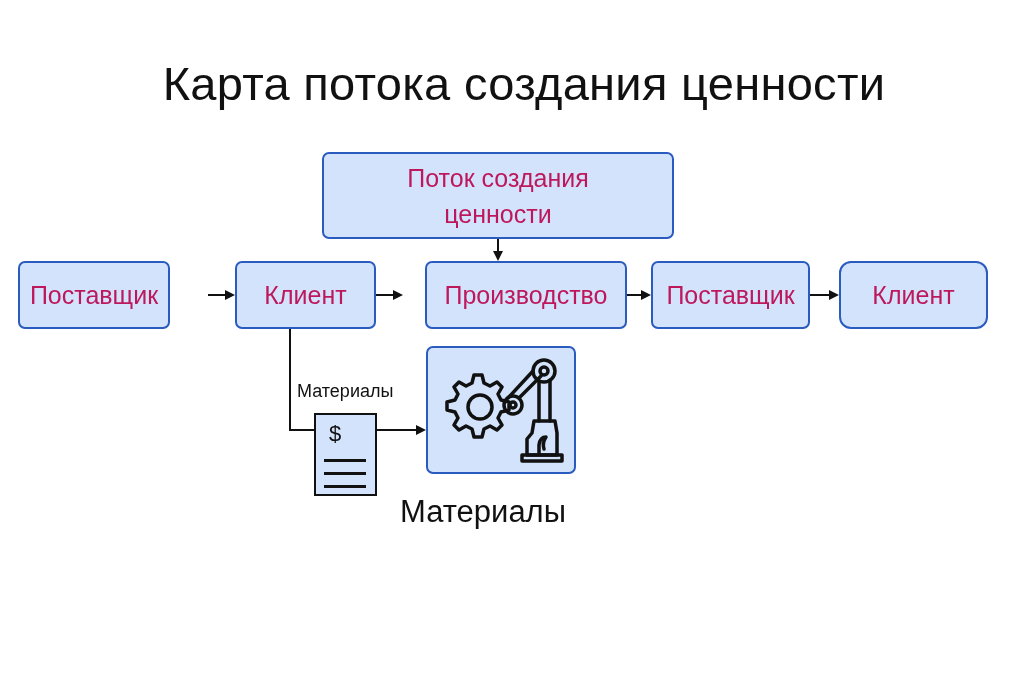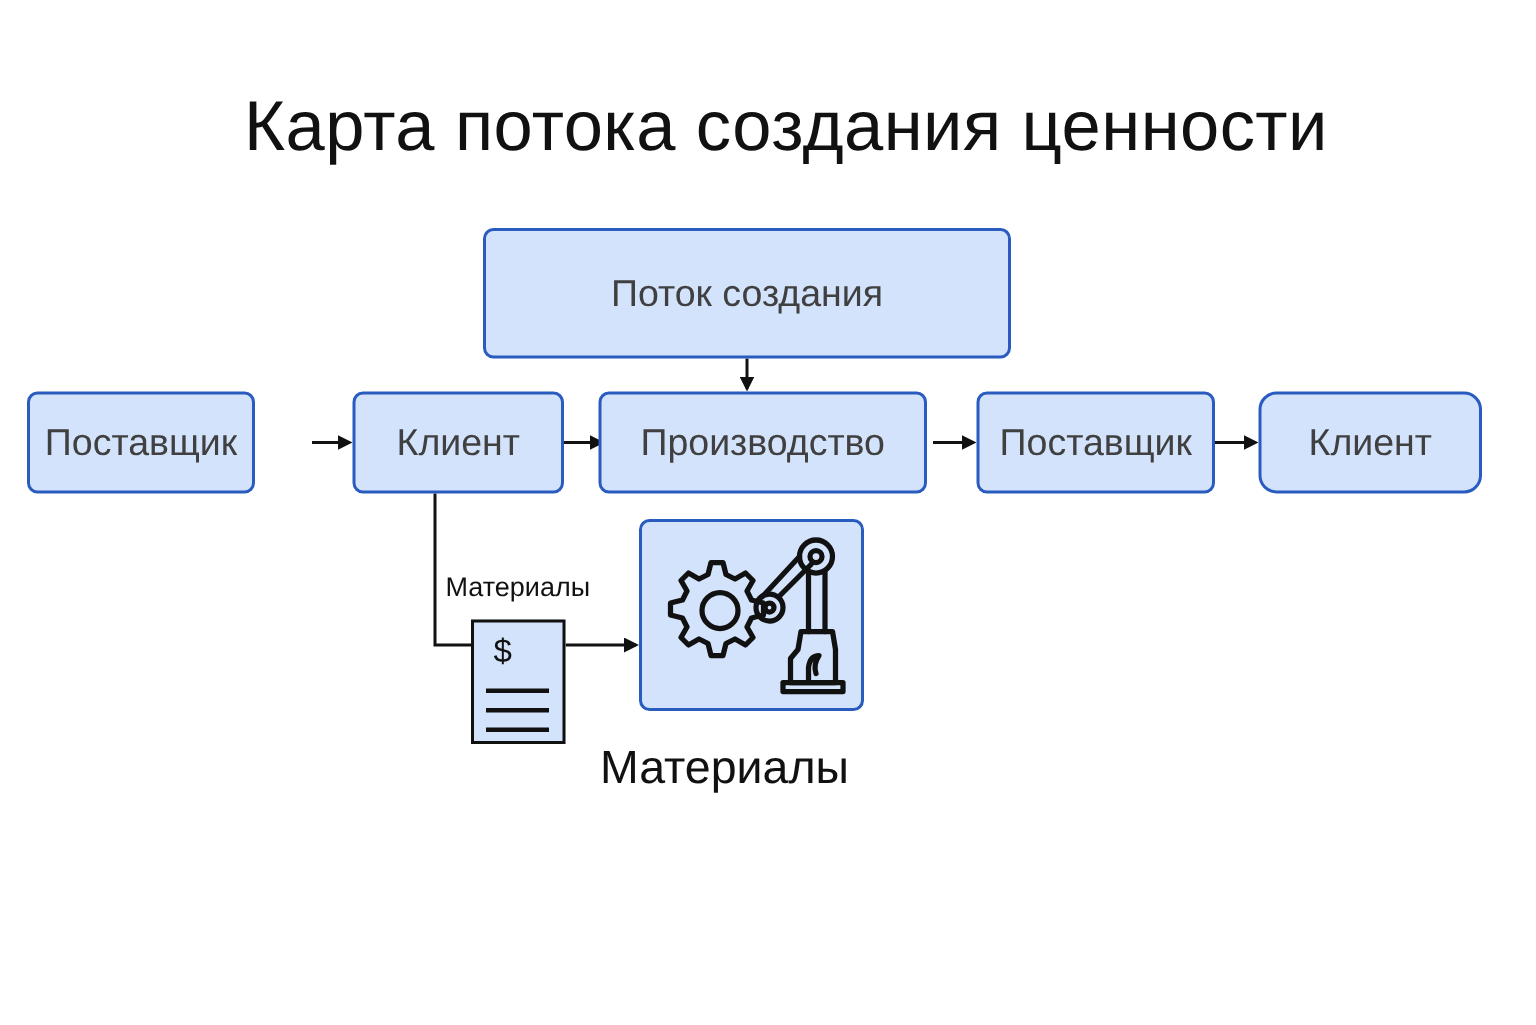--- a/index.html
+++ b/index.html
@@ -2,21 +2,21 @@
 <html><head>
 <meta charset="utf-8">
 <style>
   html, body { margin: 0; padding: 0; background: #ffffff; }
   body { width: 1024px; height: 683px; position: relative; overflow: hidden;
          font-family: "Liberation Sans", "DejaVu Sans", sans-serif; color: #111; }
   .title { position: absolute; left: 12px; width: 1024px; top: 56px; text-align: center;
            font-size: 47px; font-weight: 500; letter-spacing: 0.3px; color: #111; }
   .box { position: absolute; background: #d3e3fb; border: 2.5px solid #2a5bbf;
          border-radius: 7px; box-sizing: border-box; display: flex; align-items: center;
-         justify-content: center; text-align: center; color: #404040; }
+         justify-content: center; text-align: center; color: #be185d; }
   .row-box { top: 261px; height: 68px; font-size: 25px; }
   .top-box { left: 322px; top: 152px; width: 352px; height: 87px; font-size: 25px; line-height: 36px; }
   .icon-box { left: 426px; top: 346px; width: 150px; height: 128px; }
   .small-label { position: absolute; left: 297px; top: 381px; font-size: 18px; color: #111; }
   .big-label { position: absolute; left: 400px; top: 494px; font-size: 31px; color: #111; }
   svg.overlay { position: absolute; left: 0; top: 0; }
   .doc { position: absolute; left: 314px; top: 413px; width: 63px; height: 83px;
          background: #d3e3fb; border: 2.5px solid #111; box-sizing: border-box; }
   .doc .dollar { position: absolute; left: 13px; top: 6px; font-size: 22px; color: #111; }
   .doc .line { position: absolute; left: 8px; width: 42px; height: 2.5px; background: #111; }
@@ -37,30 +37,31 @@
   <line x1="376" y1="295" x2="401" y2="295" stroke="#111" stroke-width="2" marker-end="url(#ah)"></line>
   <line x1="622" y1="295" x2="649" y2="295" stroke="#111" stroke-width="2" marker-end="url(#ah)"></line>
   <line x1="810" y1="295" x2="837" y2="295" stroke="#111" stroke-width="2" marker-end="url(#ah)"></line>
   <polyline points="290,329 290,430 314,430" fill="none" stroke="#111" stroke-width="2"></polyline>
   <line x1="377" y1="430" x2="424" y2="430" stroke="#111" stroke-width="2" marker-end="url(#ah)"></line>
 </svg>
 
 <div class="box top-box">
   <div>
     <div>Поток создания</div>
+    <div>ценности</div>
   </div>
 </div>
 
 <div class="box row-box" style="left:18px; width:152px;">
   <span>Поставщик</span>
 </div>
 <div class="box row-box" style="left:235px; width:141px;">
   <span>Клиент</span>
 </div>
-<div class="box row-box" style="left:399px; width:219px;">
+<div class="box row-box" style="left:425px; width:202px;">
   <span>Производство</span>
 </div>
 <div class="box row-box" style="left:651px; width:159px;">
   <span>Поставщик</span>
 </div>
 <div class="box row-box" style="left:839px; width:149px;border-radius:12px;">
   <span>Клиент</span>
 </div>
 
 <div class="small-label">Материалы</div>

